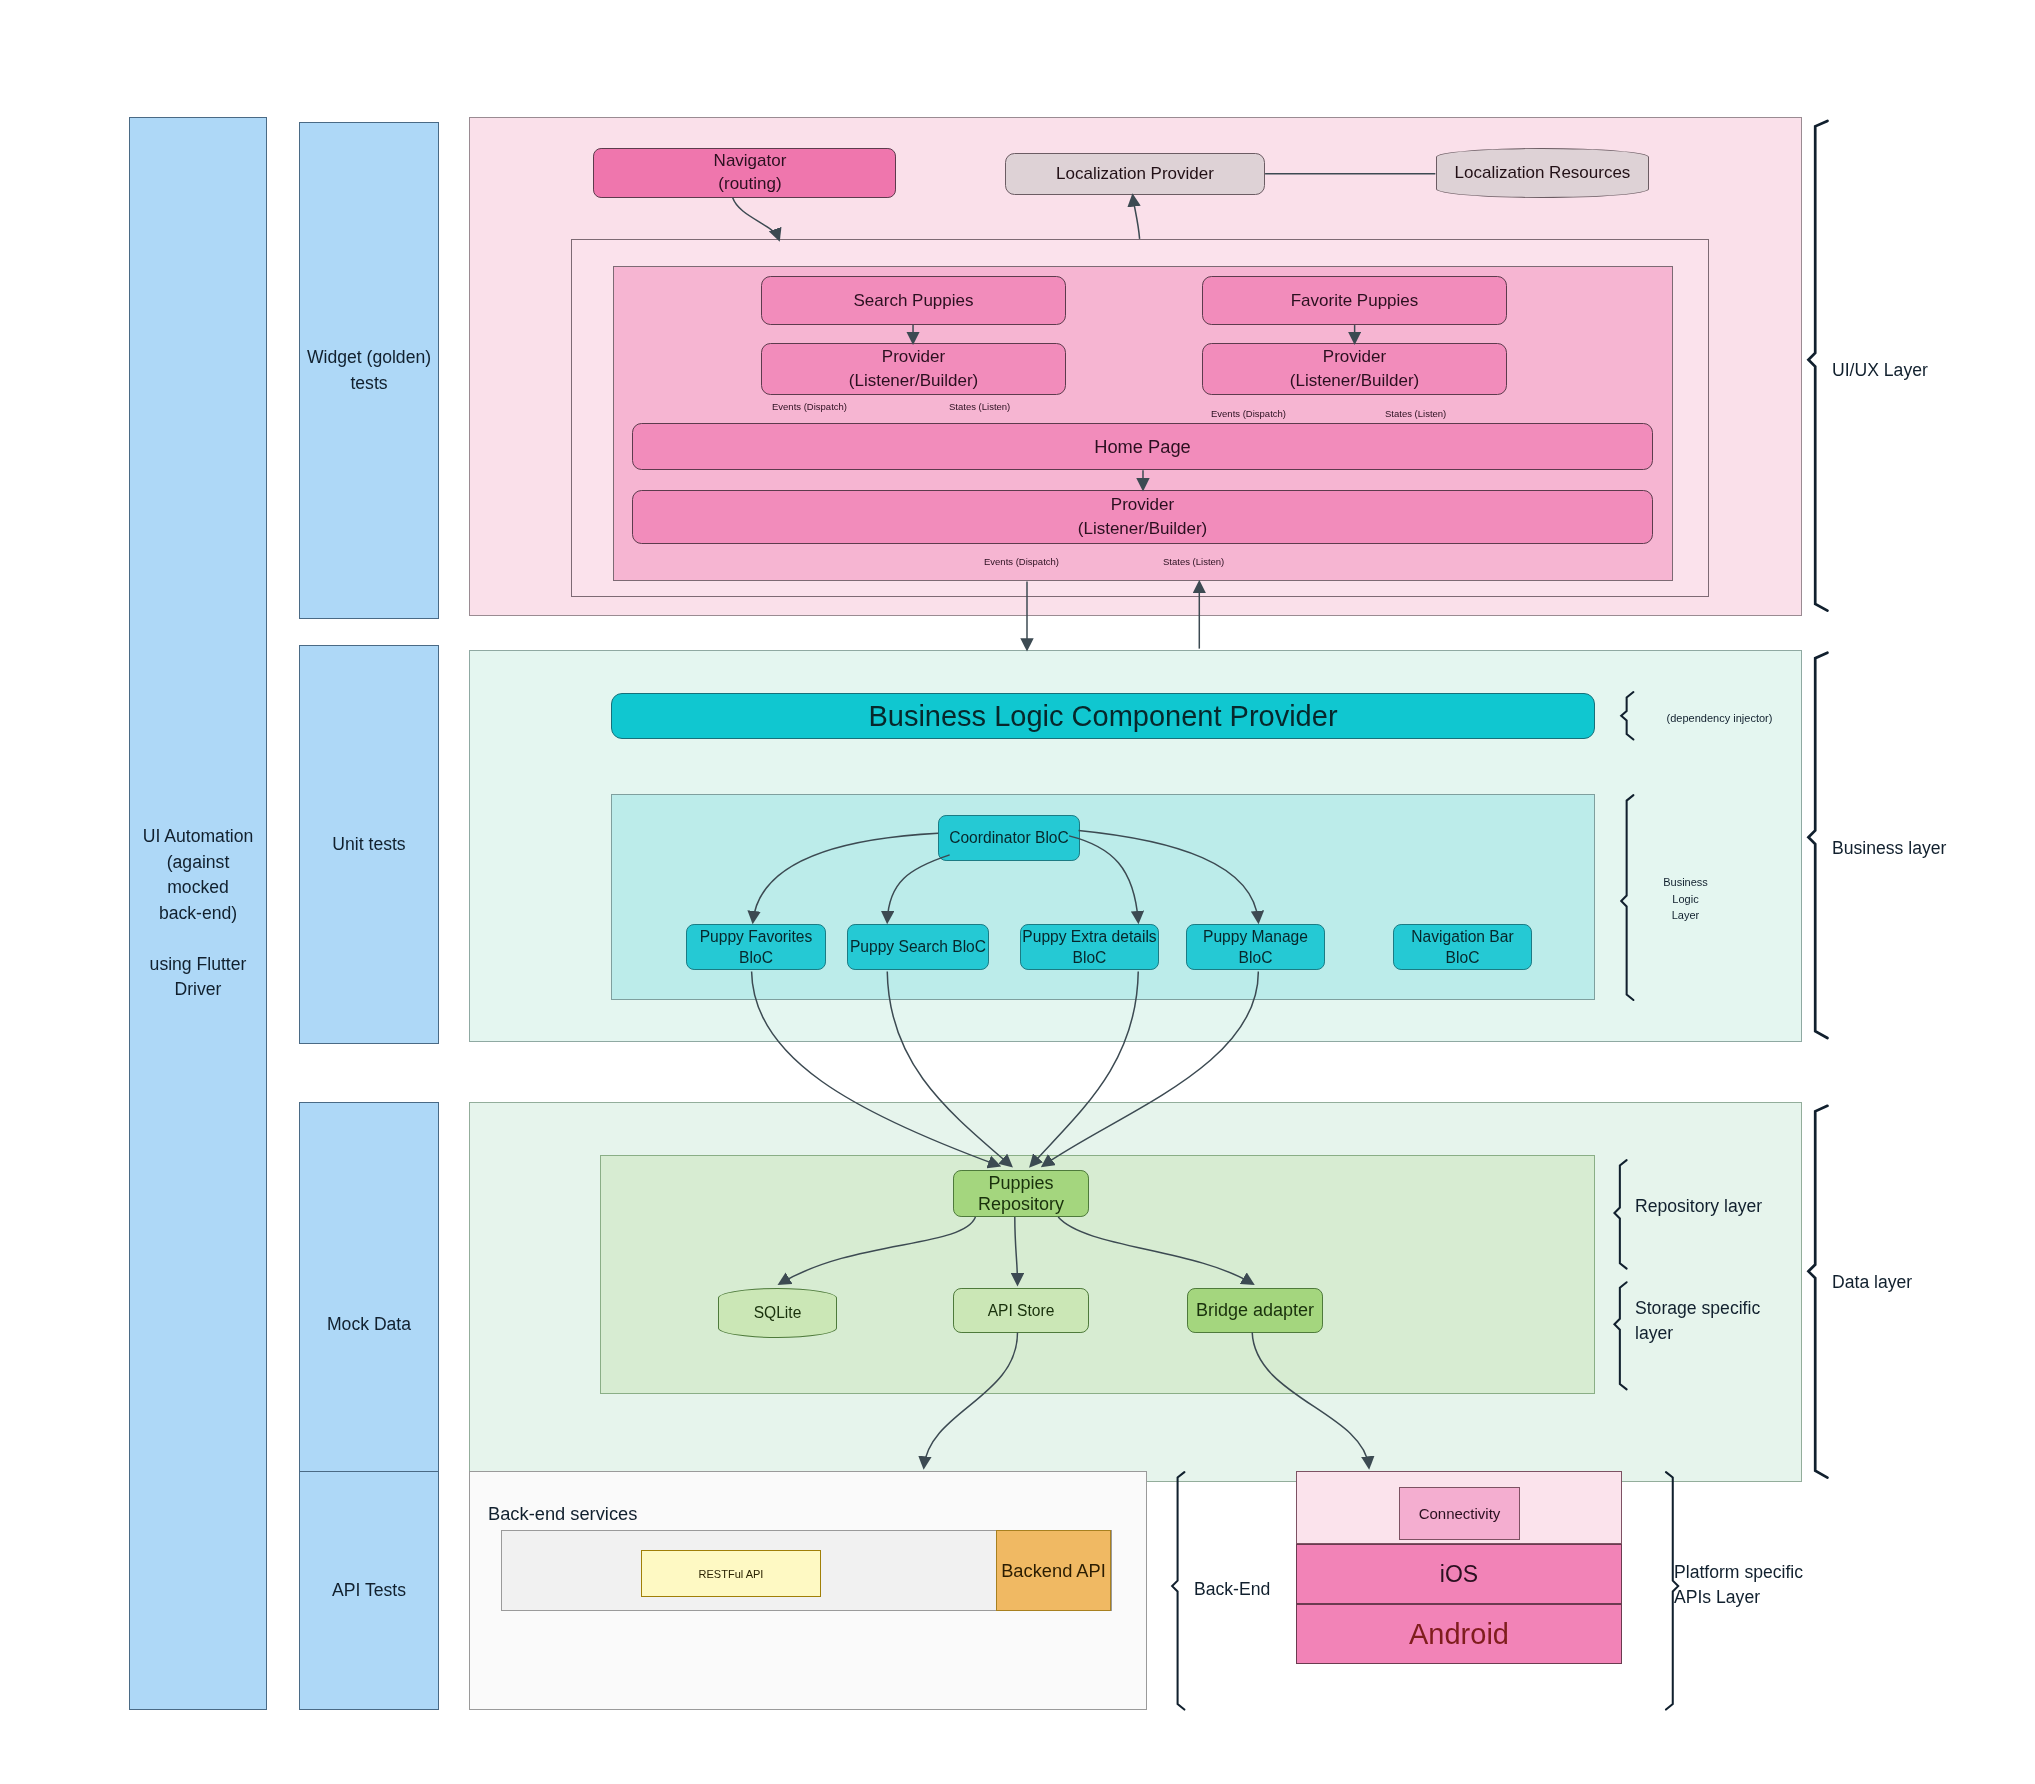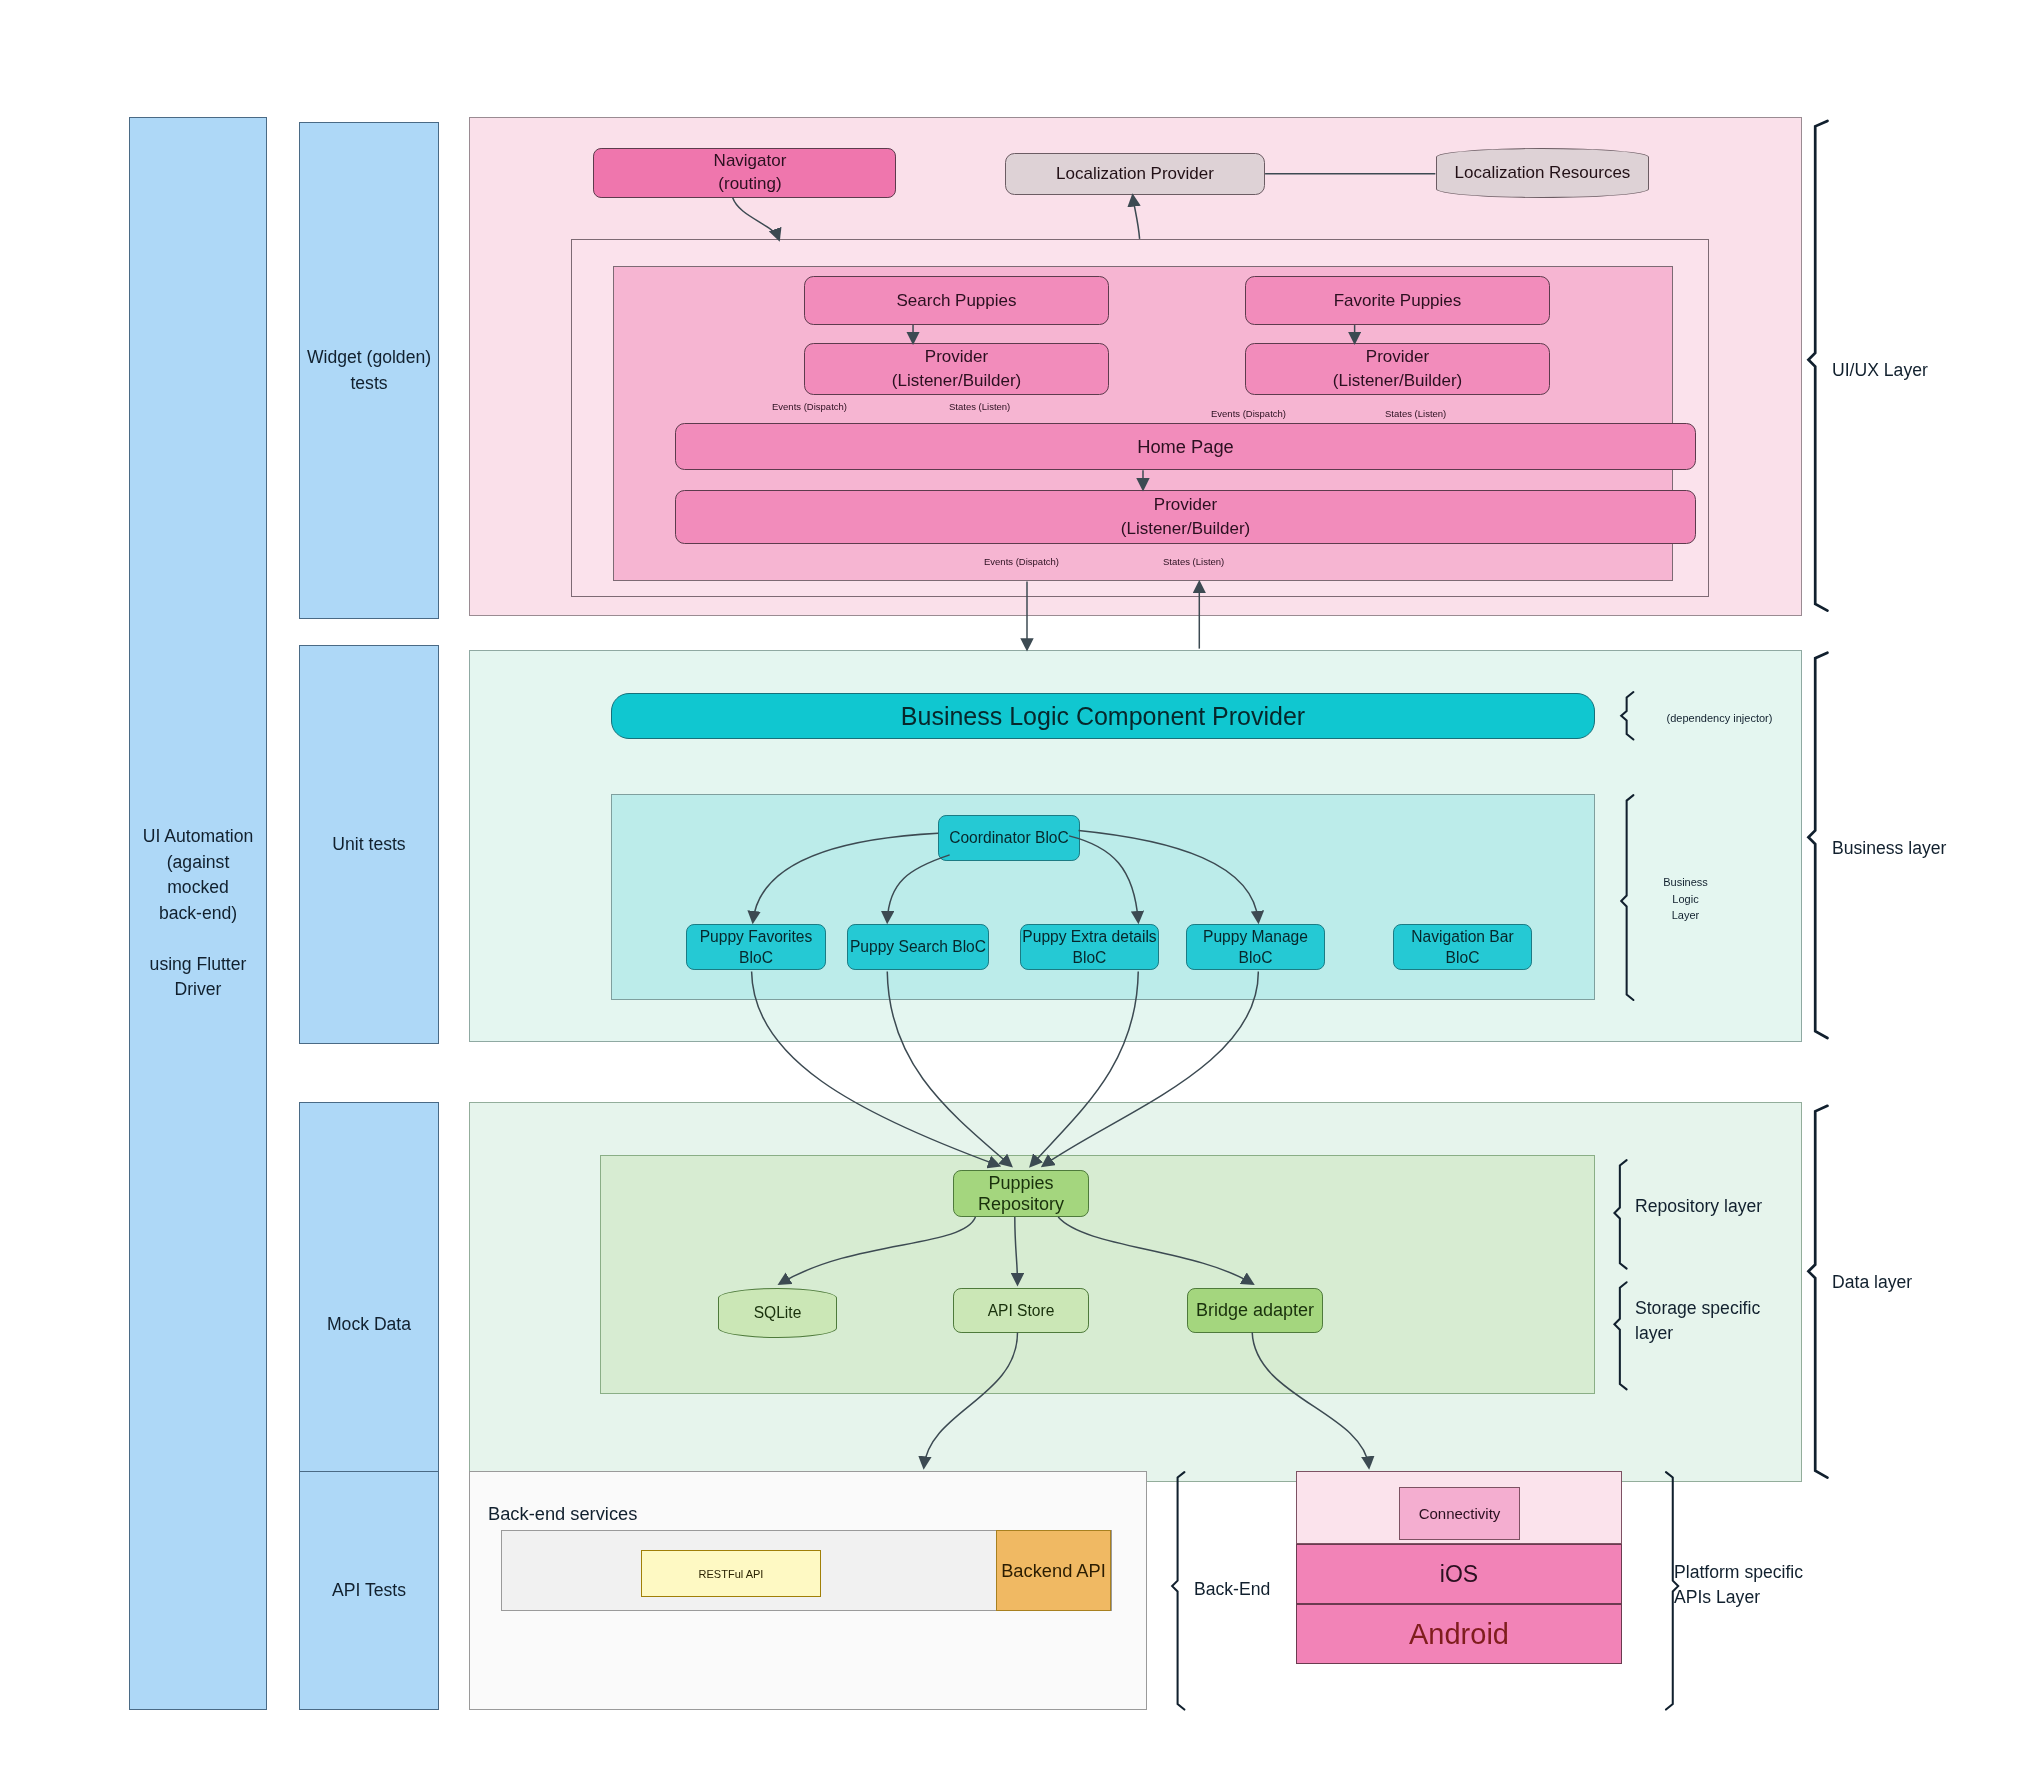--- a/index.html
+++ b/index.html
@@ -38,37 +38,37 @@
   .ui-outer{background:#fbe2ec;border:1.4px solid #7d6a74;}
   .ui-inner{background:#f6b5d2;border:1.4px solid #7d6a74;}
 
   
   .node-pink{
     background:#ef76ad;border:1.4px solid #5d3b4d;border-radius:8.1px;
     color:#2b1020;font-size:17px;line-height:1.35;
   }
   .node-pink-soft{
     background:#f28cbb;border:1.4px solid #5d3b4d;border-radius:9.5px;
-    color:#2b1020;font-size:17px;line-height:1.4;margin-left:43px;
+    color:#2b1020;font-size:17px;line-height:1.4;
   }
   .node-grey{
     background:#ded2d6;border:1.4px solid #6b5c63;border-radius:9.5px;
     color:#221016;font-size:17px;
   }
   .cyl{
     background:#ded2d6;border:1.4px solid #6b5c63;
     border-radius:50% / 18%;
     color:#221016;font-size:17px;
   }
 
   
   .biz-inner{background:#bcecea;border:1.4px solid #7f9f9e;}
   .node-teal-big{
-    background:#10c7d0;border:1.4px solid #17707a;border-radius:18px;
-    color:#07272b;font-size:25px;
+    background:#10c7d0;border:1.4px solid #17707a;border-radius:11px;
+    color:#07272b;font-size:29px;
   }
   .node-teal{
     background:#25c9d4;border:1.4px solid #1b7b84;border-radius:8.1px;
     color:#07272b;font-size:15.6px;line-height:1.35;
   }
 
   
   .data-inner{background:#d7ecd2;border:1.4px solid #8aae86;}
   .node-green{
     background:#a4d67e;border:1.4px solid #4e7a3b;border-radius:8.1px;

